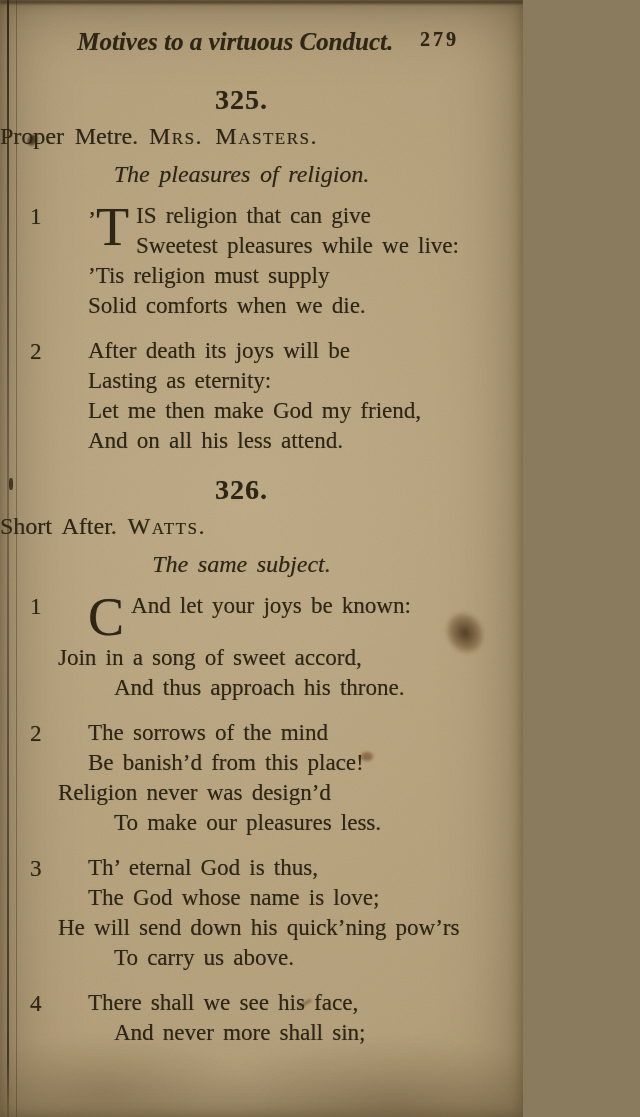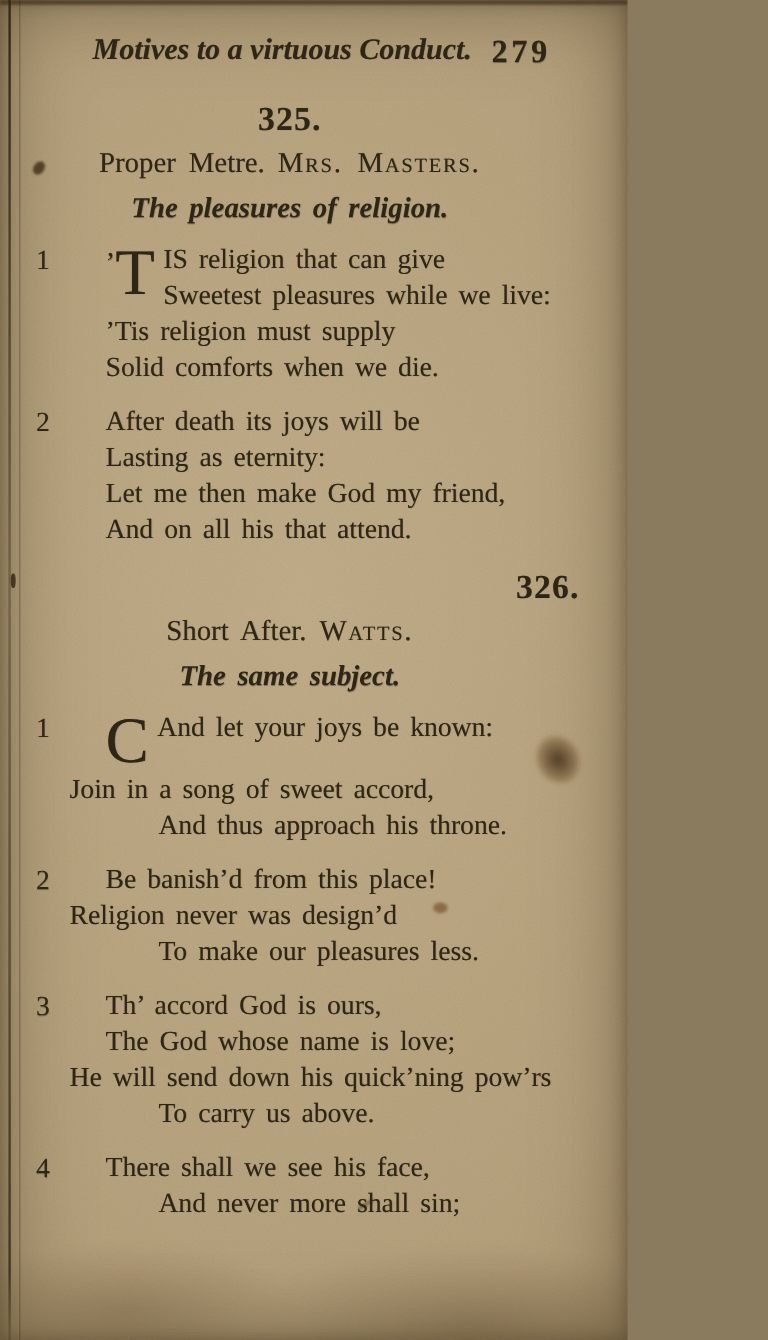--- a/index.html
+++ b/index.html
@@ -38,36 +38,36 @@
       radial-gradient(ellipse 40% 60% at 20% 80%, rgba(90,70,40,0.25), transparent 70%),
       radial-gradient(ellipse 50% 70% at 75% 90%, rgba(85,66,36,0.28), transparent 72%);
     filter: blur(3px); }
   .grain { position: absolute; inset: 0; opacity: 0.14; mix-blend-mode: multiply; pointer-events: none; }
 
   
   .content { position: relative; padding: 28px 40px 0 0; }
 
   .running-header { position: relative; height: 36px; font-style: italic; font-size: 25px; font-weight: 600; }
   .run-title { position: absolute; left: 50%; transform: translateX(-52%); white-space: nowrap; }
-  .page-num { position: absolute; right: 24px; top: 0; font-style: normal; font-size: 27px; letter-spacing: 3px; font-weight: 600; }
+  .page-num { position: absolute; right: 24px; top: 0; font-style: normal; font-size: 20px; letter-spacing: 3px; font-weight: 600; }
 
   .hymn-number { text-align: center; font-size: 28px; font-weight: 600; letter-spacing: 1px; }
   .hymn-325 .hymn-number { margin-top: 20px; }
-  .hymn-326 .hymn-number { margin-top: 18px; text-align: right; }
-  .metre-line { text-align: center; font-size: 24px; margin-top: 7px; word-spacing: 0.2em; }
+  .hymn-326 .hymn-number { margin-top: 18px; }
+  .metre-line { font-size: 24px; margin-top: 7px; word-spacing: 0.2em; }
   .sc { font-variant: small-caps; letter-spacing: 1.5px; }
-  .hymn-title { text-align: center; font-style: italic; font-weight: 700; font-size: 24px; margin-top: 11px; word-spacing: 0.15em; }
+  .hymn-title { text-align: center; font-style: italic; font-weight: 400; font-size: 24px; margin-top: 11px; word-spacing: 0.15em; }
 
   .verses { margin-top: 13px; }
   .verse { position: relative; padding-left: 88px; margin-bottom: 15px;
     font-size: 23px; line-height: 30px; word-spacing: 0.15em; }
   .verse-num { position: absolute; left: 30px; top: 1px; font-size: 23px; }
   .line { white-space: nowrap; }
   .outdent { margin-left: -30px; }
-  .indent { margin-left: 44px; }
+  .indent { margin-left: 26px; }
   .clear { clear: left; }
 
   .dropcap-block { float: left; margin-right: 7px; }
   .apos { font-size: 24px; vertical-align: 18px; }
   .dropcap-letter { font-size: 54px; line-height: 52px; font-weight: 500; }
 </style>
 </head>
 <body>
 
 <div class="page">
@@ -106,21 +106,21 @@
           <div class="line">Sweetest pleasures while we live:</div>
           <div class="line clear">’Tis religion must supply</div>
           <div class="line">Solid comforts when we die.</div>
         </div>
 
         <div class="verse">
           <span class="verse-num">2</span>
           <div class="line">After death its joys will be</div>
           <div class="line">Lasting as eternity:</div>
           <div class="line">Let me then make God my friend,</div>
-          <div class="line">And on all his that attend.</div>
+          <div class="line">And on all his less attend.</div>
         </div>
 
       </div>
     </section>
 
     <section class="hymn hymn-326">
       <h2 class="hymn-number">326.</h2>
       <div class="metre-line">
         <span>Short After.</span>
         <span class="sc">Watts.</span>
@@ -132,28 +132,29 @@
         <div class="verse">
           <span class="verse-num">1</span>
           <div class="dropcap-block"><span class="dropcap-letter">C</span></div>
           <div class="line">And let your joys be known:</div>
           <div class="line clear outdent">Join in a song of sweet accord,</div>
           <div class="line indent">And thus approach his throne.</div>
         </div>
 
         <div class="verse">
           <span class="verse-num">2</span>
+          <div class="line">The sorrows of the mind</div>
           <div class="line">Be banish’d from this place!</div>
           <div class="line outdent">Religion never was design’d</div>
           <div class="line indent">To make our pleasures less.</div>
         </div>
 
         <div class="verse">
           <span class="verse-num">3</span>
-          <div class="line">Th’ accord God is ours,</div>
+          <div class="line">Th’ eternal God is thus,</div>
           <div class="line">The God whose name is love;</div>
           <div class="line outdent">He will send down his quick’ning pow’rs</div>
           <div class="line indent">To carry us above.</div>
         </div>
 
         <div class="verse">
           <span class="verse-num">4</span>
           <div class="line">There shall we see his face,</div>
           <div class="line indent">And never more shall sin;</div>
         </div>

